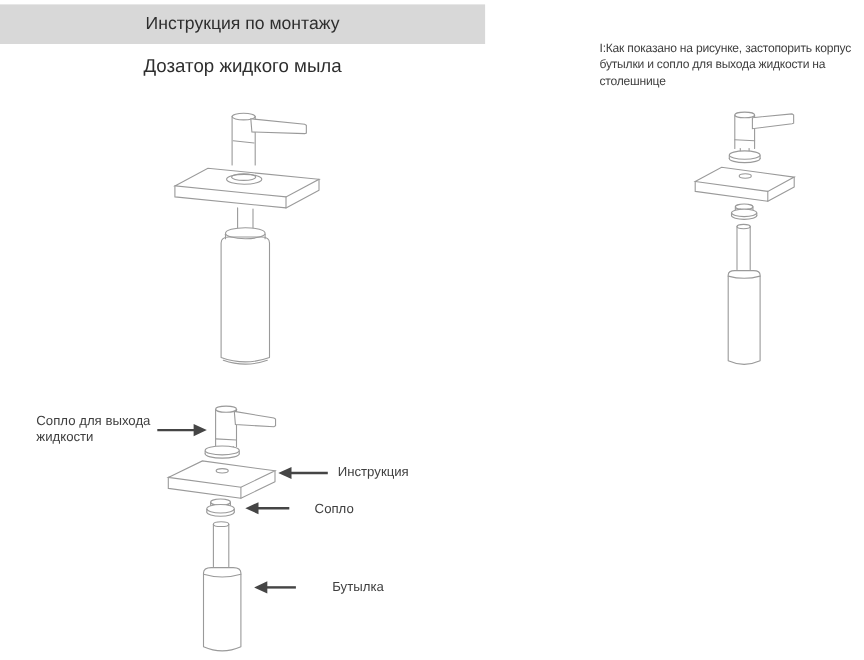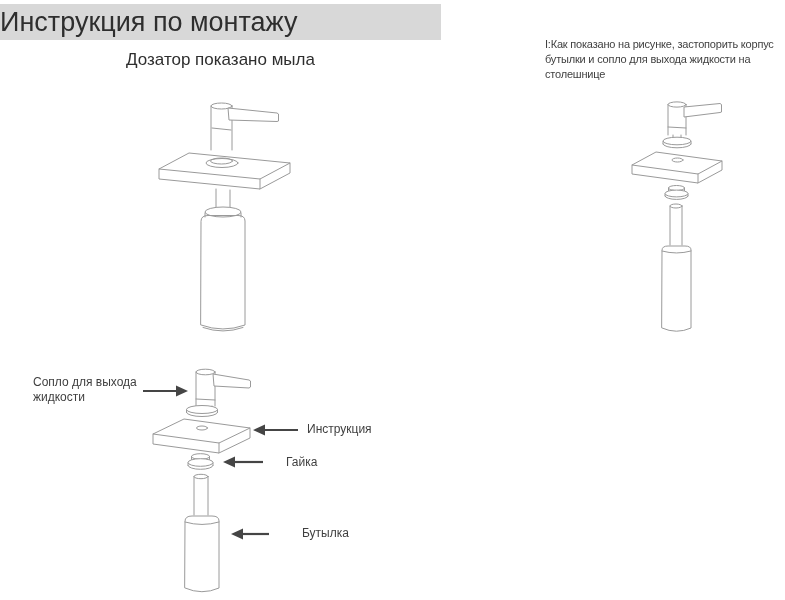--- a/index.html
+++ b/index.html
@@ -7,22 +7,22 @@
     width:785px;height:600px;position:relative;overflow:hidden;
     background:var(--color-background,#ffffff);
     font-family:"Liberation Sans", sans-serif;
   }
   .slide{position:absolute;inset:0;}
   .header-bar{
     position:absolute;left:0;top:4px;width:441px;height:36px;
     background:var(--color-header_bg,#d8d8d8);
   }
   .page-title{
-    width:100%;height:39px;line-height:36px;text-align:left;
-    font-size:27px;color:var(--color-title_text,#2e2e2e);
+    width:100%;height:39px;line-height:36px;text-align:center;
+    font-size:16px;color:var(--color-title_text,#2e2e2e);
   }
   .subtitle{
     position:absolute;left:0;top:50px;width:441px;text-align:center;
     font-size:17px;color:var(--color-title_text,#2e2e2e);
   }
   .instruction{
     position:absolute;left:545px;top:37px;width:232px;
     font-size:11px;line-height:15px;letter-spacing:-0.2px;
     color:var(--color-label_text,#3f3f3f);
   }
@@ -42,27 +42,27 @@
 </style>
 </head>
 <body>
 
 <div class="slide">
 
   <div class="header-bar">
     <div class="page-title">Инструкция по монтажу</div>
   </div>
 
-  <div class="subtitle">Дозатор показано мыла</div>
+  <div class="subtitle">Дозатор жидкого мыла</div>
 
   <div class="instruction">I:Как показано на рисунке, застопорить корпус бутылки и сопло для выхода жидкости на столешнице</div>
 
   <div class="part-label label-nozzle">Сопло для выхода жидкости</div>
   <div class="part-label label-countertop">Инструкция</div>
-  <div class="part-label label-nut">Гайка</div>
+  <div class="part-label label-nut">Сопло</div>
   <div class="part-label label-bottle">Бутылка</div>
 
   <svg class="diagram-canvas" width="785" height="600" viewBox="0 0 785 600" xmlns="http://www.w3.org/2000/svg">
 
     <g>
       <g>
         <ellipse class="draw" cx="221.5" cy="106" rx="10.5" ry="3"></ellipse>
         <line class="draw" x1="211" y1="106" x2="211" y2="150"></line>
         <line class="draw" x1="232" y1="106" x2="232" y2="150"></line>
         <line class="draw" x1="212" y1="128" x2="231" y2="130"></line>

